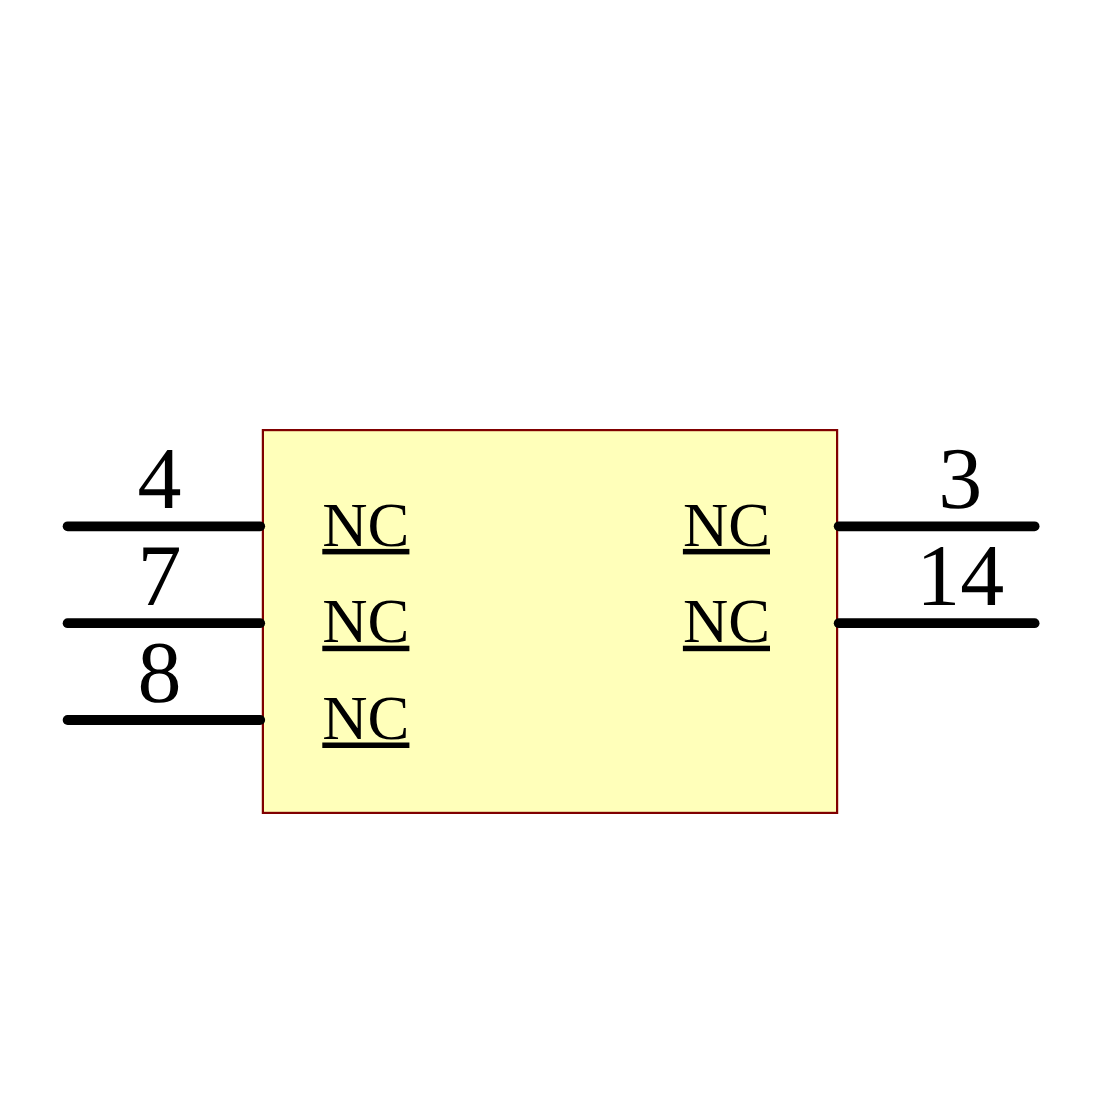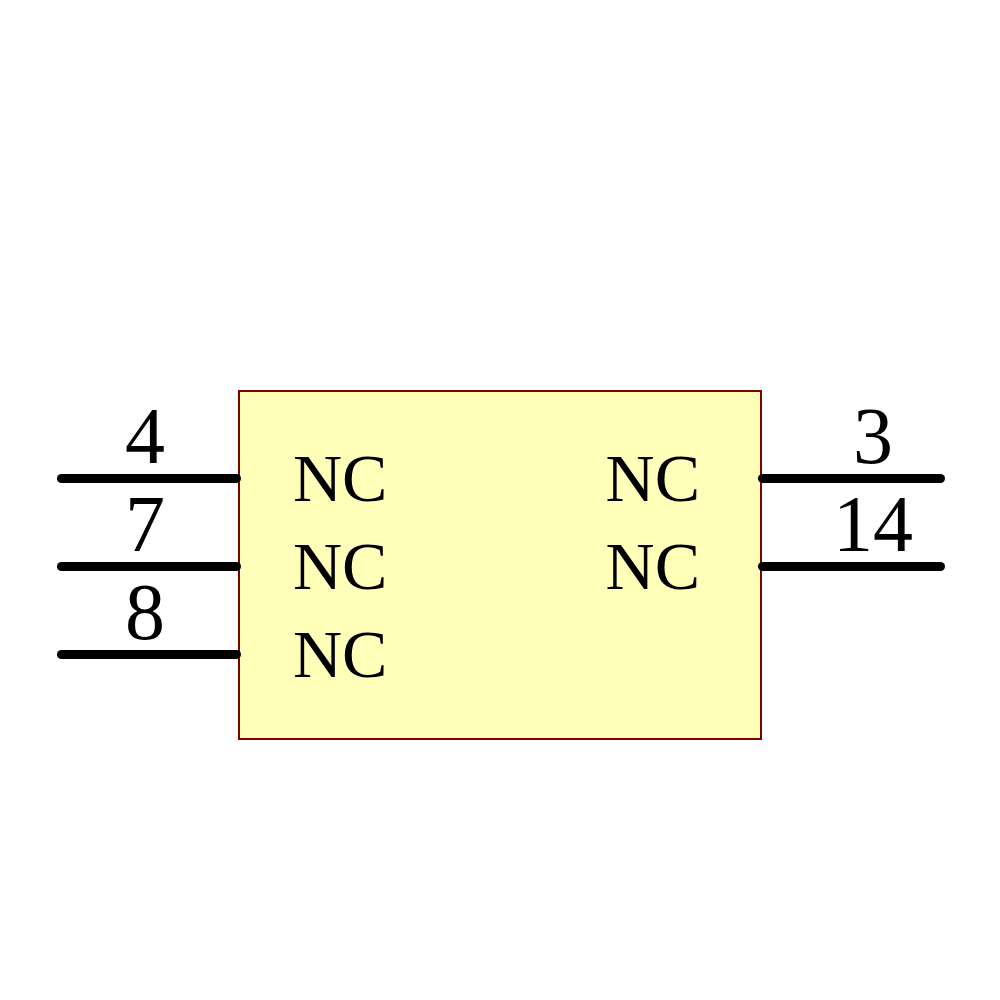--- a/index.html
+++ b/index.html
@@ -49,22 +49,23 @@
   .pin-number.side-left  { left: 145px; }
   .pin-number.side-right { left: 873px; }
   .pin-number.row-a { top: 396px; }
   .pin-number.row-b { top: 484px; }
   .pin-number.row-c { top: 572px; }
 
   .pin-name {
     position: absolute;
     height: 80px;
     line-height: 80px;
-    font-size: 68px;
+    font-size: 57px;
     white-space: nowrap;
+    text-decoration: underline;
   }
   .pin-name.side-left  { left: 293px; }
   .pin-name.side-right { right: 300px; }
   .pin-name.row-a { top: 438px; }
   .pin-name.row-b { top: 526px; }
   .pin-name.row-c { top: 614px; }
 </style>
 </head>
 <body>
 

